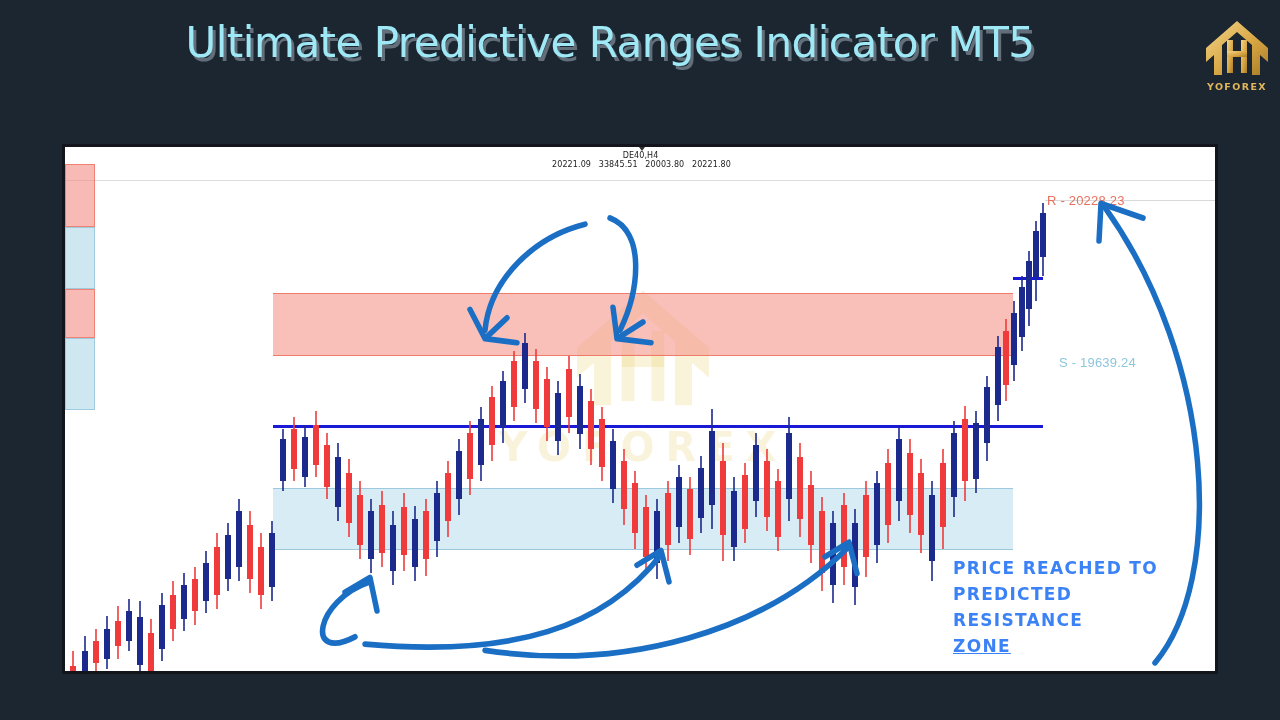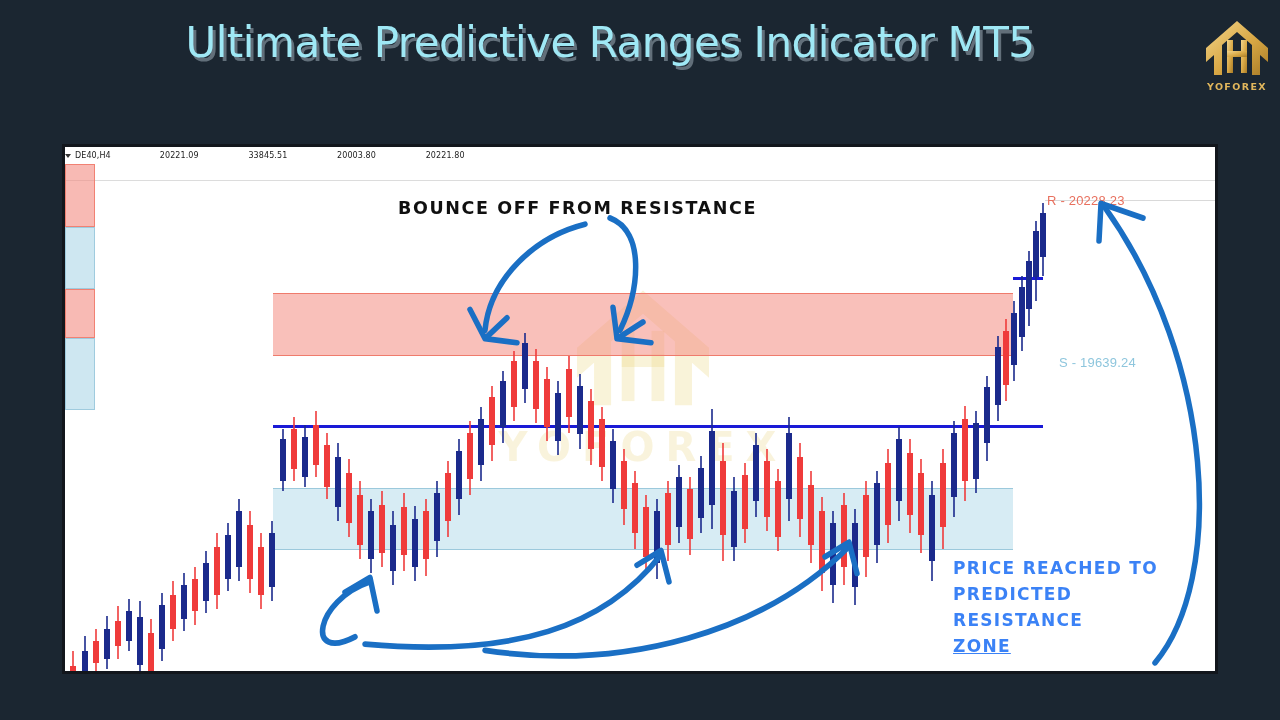--- a/index.html
+++ b/index.html
@@ -57,37 +57,38 @@
     width: 1156px; height: 530px;
     background: #ffffff;
     border: 3px solid #12161c;
     overflow: hidden;
   }
   #chart-info {
     position: absolute; left: 0; top: 0;
     width: 100%; height: 17px;
     background: #ffffff;
     display: flex; align-items: center;
-    padding-left: 0;
+    padding-left: 8px;
     font-family: "DejaVu Sans", sans-serif;
     font-size: 8px;
     color: #222;
     white-space: nowrap;
     letter-spacing: 0.1px;
+    flex-direction: column;
   }
   #chart-info .caret {
     display: inline-block;
     width: 0; height: 0;
     border-left: 3.5px solid transparent;
     border-right: 3.5px solid transparent;
     border-top: 4.5px solid #333;
     margin-right: 4px;
   }
   #chart-info .sym { margin-right: 7px; }
-  #chart-info .ohlc span { margin-right: 5px; margin-left: 42px; }
+  #chart-info .ohlc span { margin-right: 5px; }
 
   .gridline {
     position: absolute;
     left: 0; width: 100%;
     height: 1px;
     background: #dcdcdc;
   }
 
   
   #plot {
@@ -469,21 +470,20 @@
 
           <path d="M420 468 C 560 488, 700 450, 784 368"></path>
           <path d="M784 364 L 760 378 M784 364 L 792 394"></path>
 
           <path d="M1090 480 C 1160 400, 1150 190, 1040 42"></path>
           <path d="M1036 38 L 1034 74 M1036 38 L 1078 52"></path>
         </g>
       </svg>
     </div>
 
-    <div class="annot annot-dark" style="left:333px; top:51px;">BOUNCE OFF FROM RESISTANCE</div>
 
 
     <div class="annot annot-green" style="left:888px; top:408px;">PRICE REACHED TO</div>
     <div class="annot annot-green" style="left:888px; top:434px;">PREDICTED</div>
     <div class="annot annot-green" style="left:888px; top:460px;">RESISTANCE</div>
     <div class="annot annot-green" style="left:888px; top:486px;text-decoration:underline;">ZONE</div>
 
   </div>
 </div>
 

